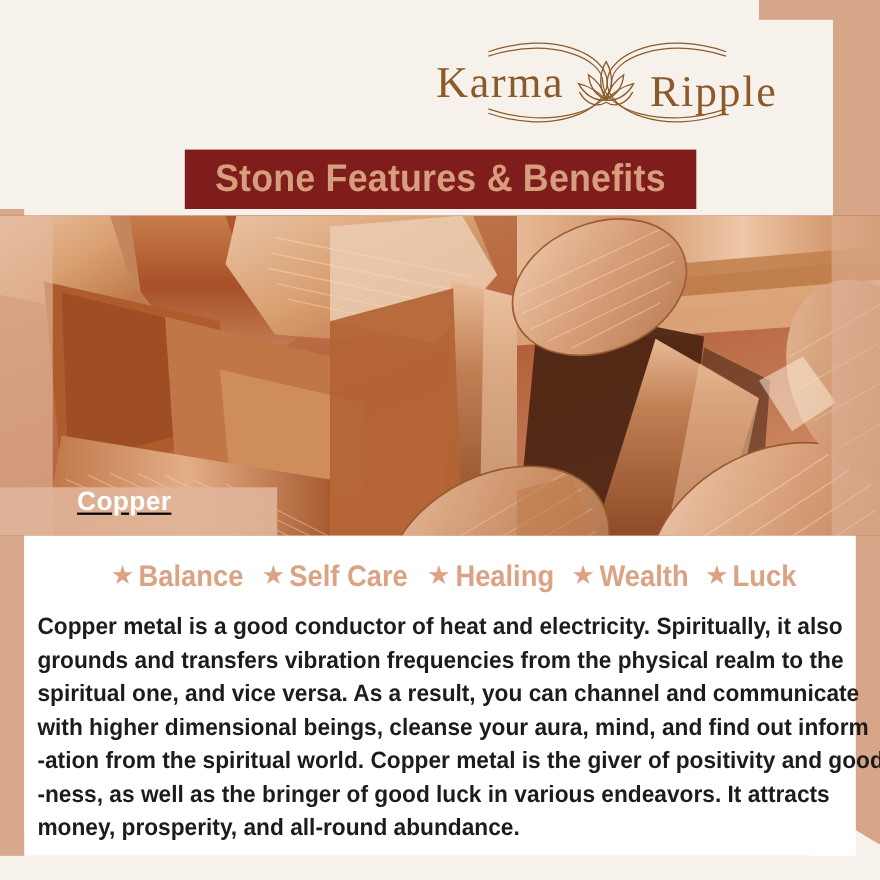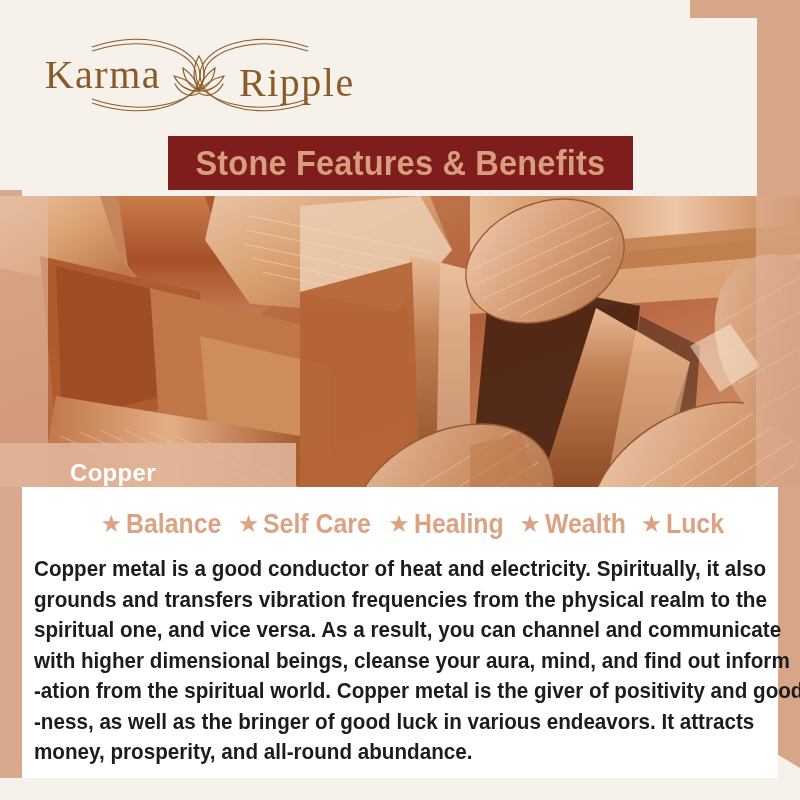--- a/index.html
+++ b/index.html
@@ -60,21 +60,22 @@
 
   
   .logo-wrap {
     position: absolute;
     left: 0;
     top: 22px;
     width: 716px;
     height: 106px;
     display: flex;
     align-items: center;
-    justify-content: flex-start;
+    justify-content: flex-end;
+    padding-left: 36px;
   }
   .logo-inner {
     position: relative;
     width: 400px;
     height: 92px;
     display: flex;
     align-items: center;
     justify-content: center;
   }
   .logo-swirl {
@@ -169,25 +170,26 @@
     top: 0;
     width: 44px;
     height: 291px;
     background: rgba(226, 183, 158, 0.55);
   }
 
   .caption-bar {
     position: absolute;
     left: 0;
     bottom: 0;
-    width: 296px;
+    width: 252px;
     height: 44px;
     background: rgba(224, 181, 155, 0.88);
     display: flex;
-    align-items: flex-end;
+    align-items: flex-start;
+    text-decoration: underline;
   }
   .caption-text {
     margin-left: 70px;
     font-size: 24px;
     font-weight: bold;
     color: #ffffff;
     letter-spacing: 0.3px;
   }
 
   

